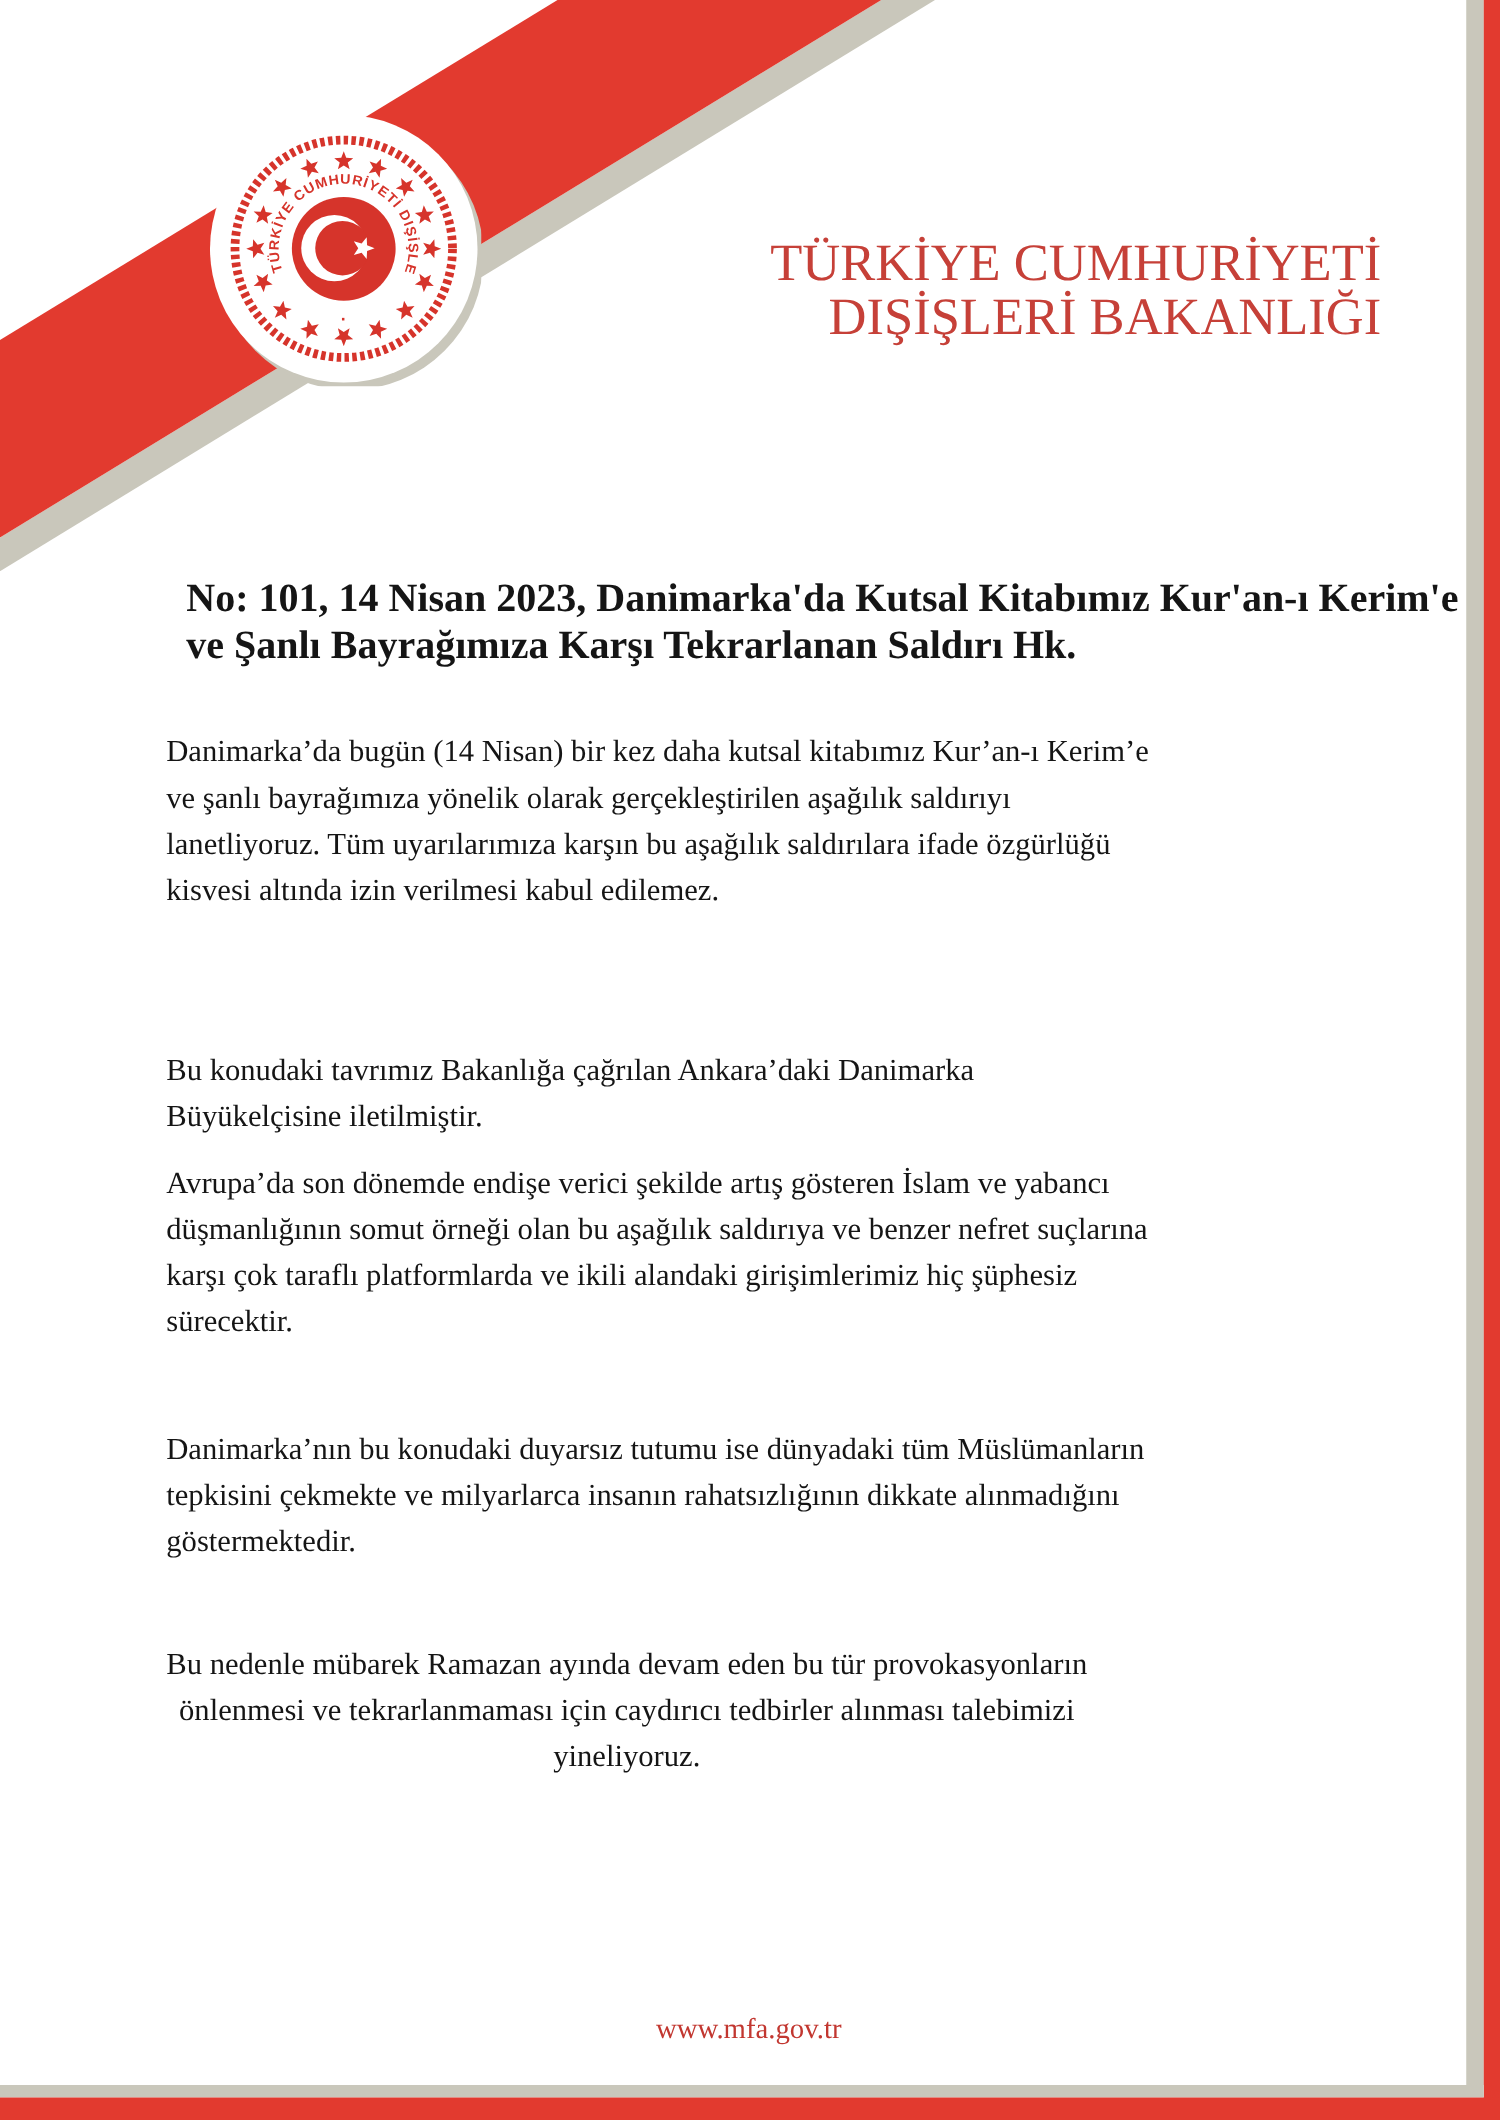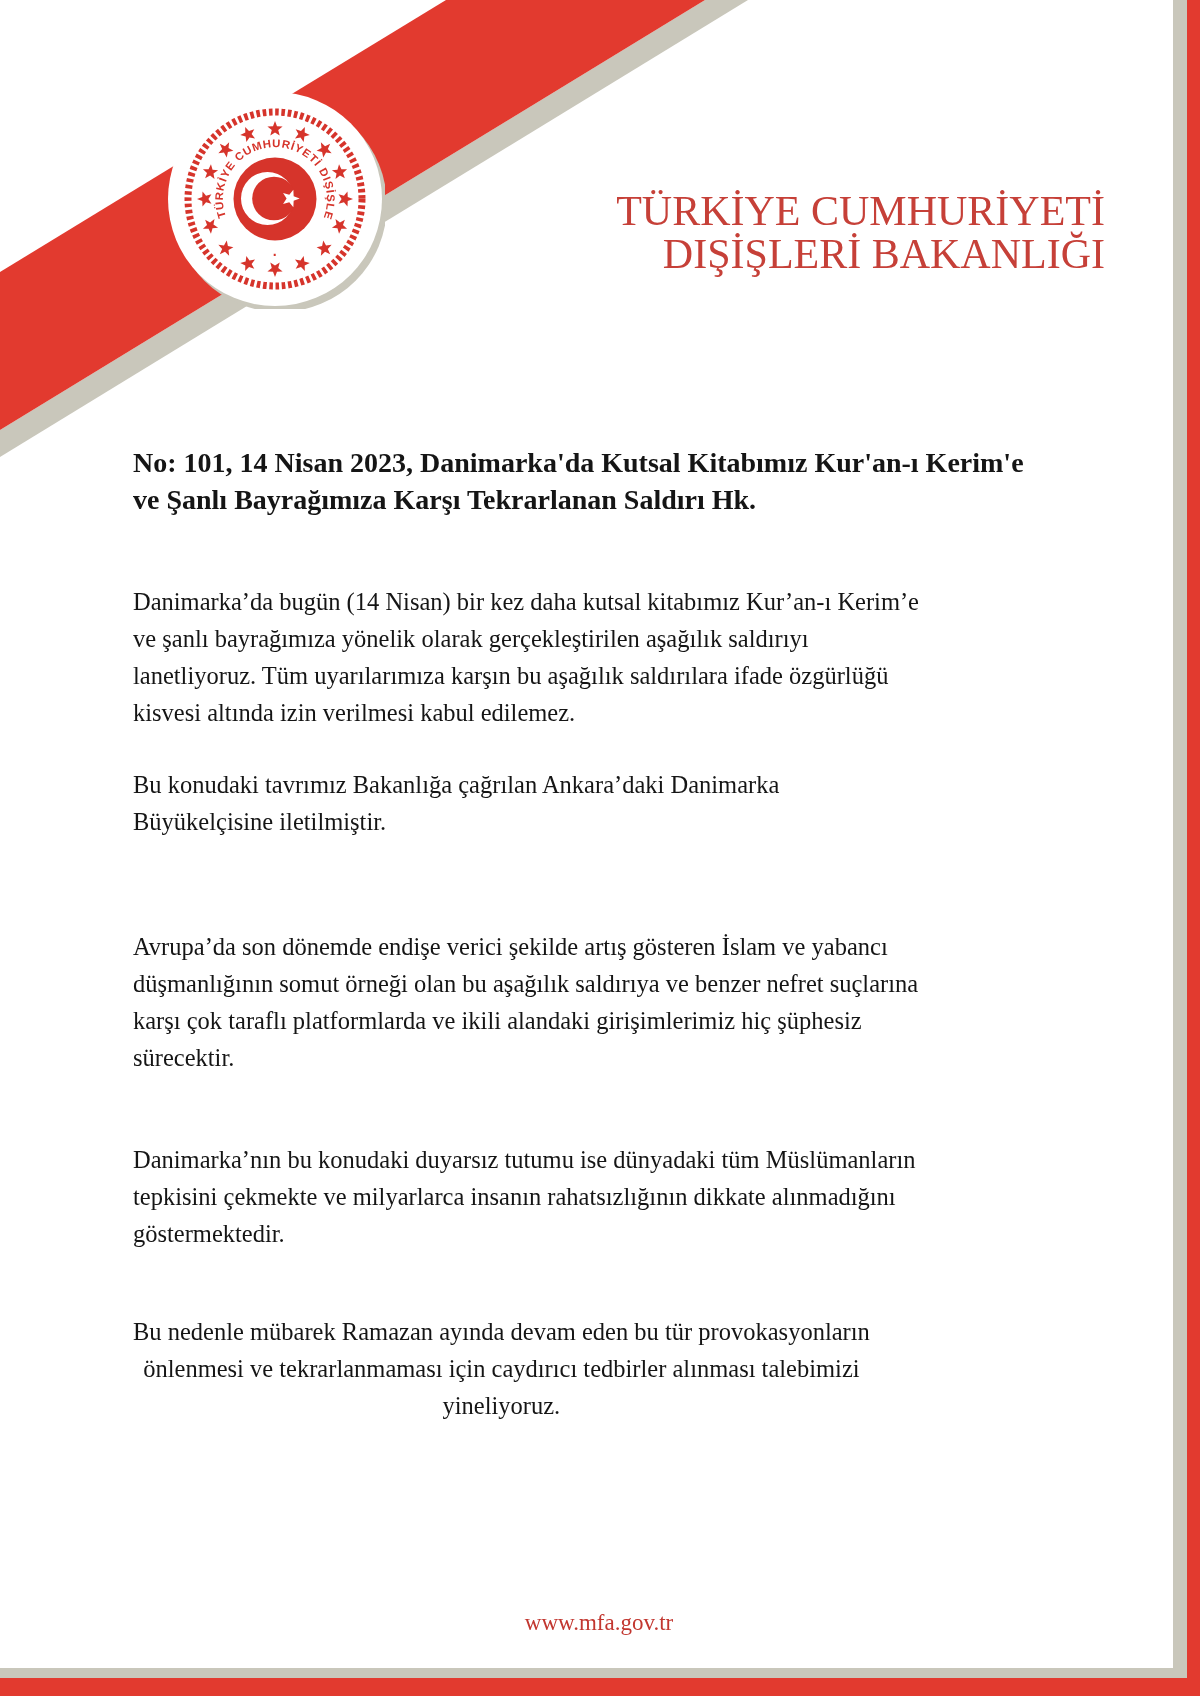--- a/index.html
+++ b/index.html
@@ -45,31 +45,31 @@
   .emblem .inner-disc{fill:var(--emblem-red);}
   .emblem .white{fill:#ffffff;}
   
   .ministry-title{
     position:absolute;top:190px;right:95px;margin:0;
     color:var(--title-red);font-weight:normal;
     font-size:42px;line-height:43px;text-align:right;white-space:pre;
   }
   
   .doc-heading{
-    position:absolute;left:133px;top:444px;margin:0;
+    position:absolute;left:133px;top:444px;margin:16px;
     color:var(--text-black);font-weight:bold;
-    font-size:28px;line-height:37px;white-space:pre;
+    font-size:32px;line-height:37px;white-space:pre;
   }
   .para{
     position:absolute;left:133px;margin:0;
     color:var(--text-black);
     font-size:24.5px;line-height:37px;white-space:pre;
   }
   .para-1{top:583px;}
-  .para-2{top:766px;}
+  .para-2{top:838px;}
   .para-3{top:928px;}
   .para-4{top:1141px;}
   .para-5{top:1313px;text-align:center;}
   .footer-url{
     position:absolute;left:0;top:1610px;width:1198px;margin:0;
     text-align:center;color:var(--footer-red);font-size:23px;
   }
 </style>
 </head>
 <body>

